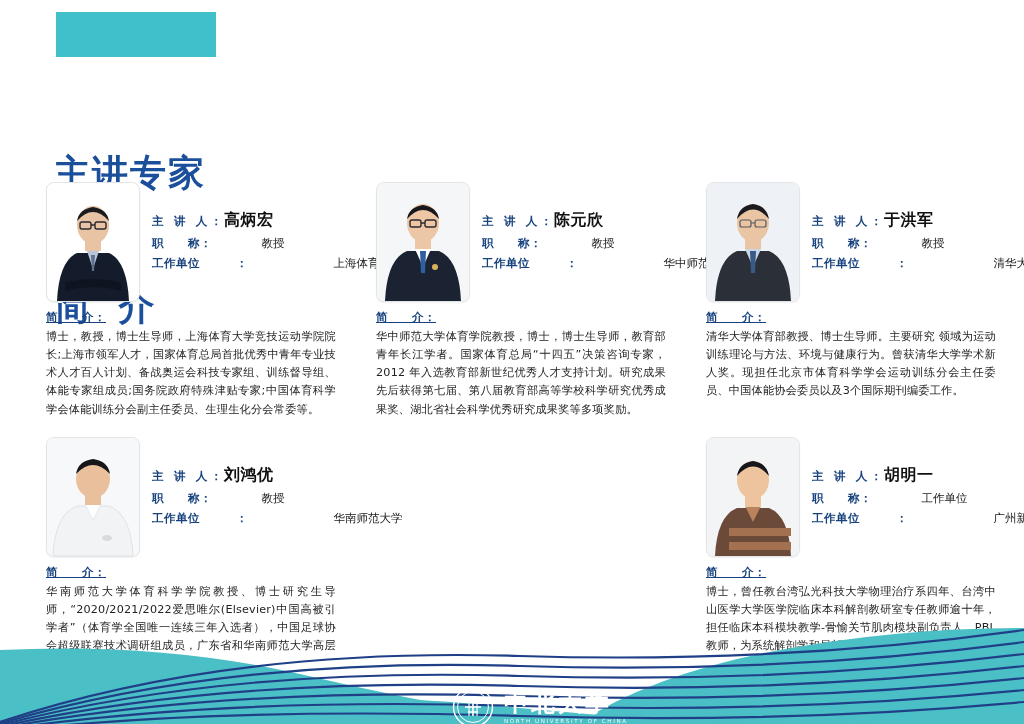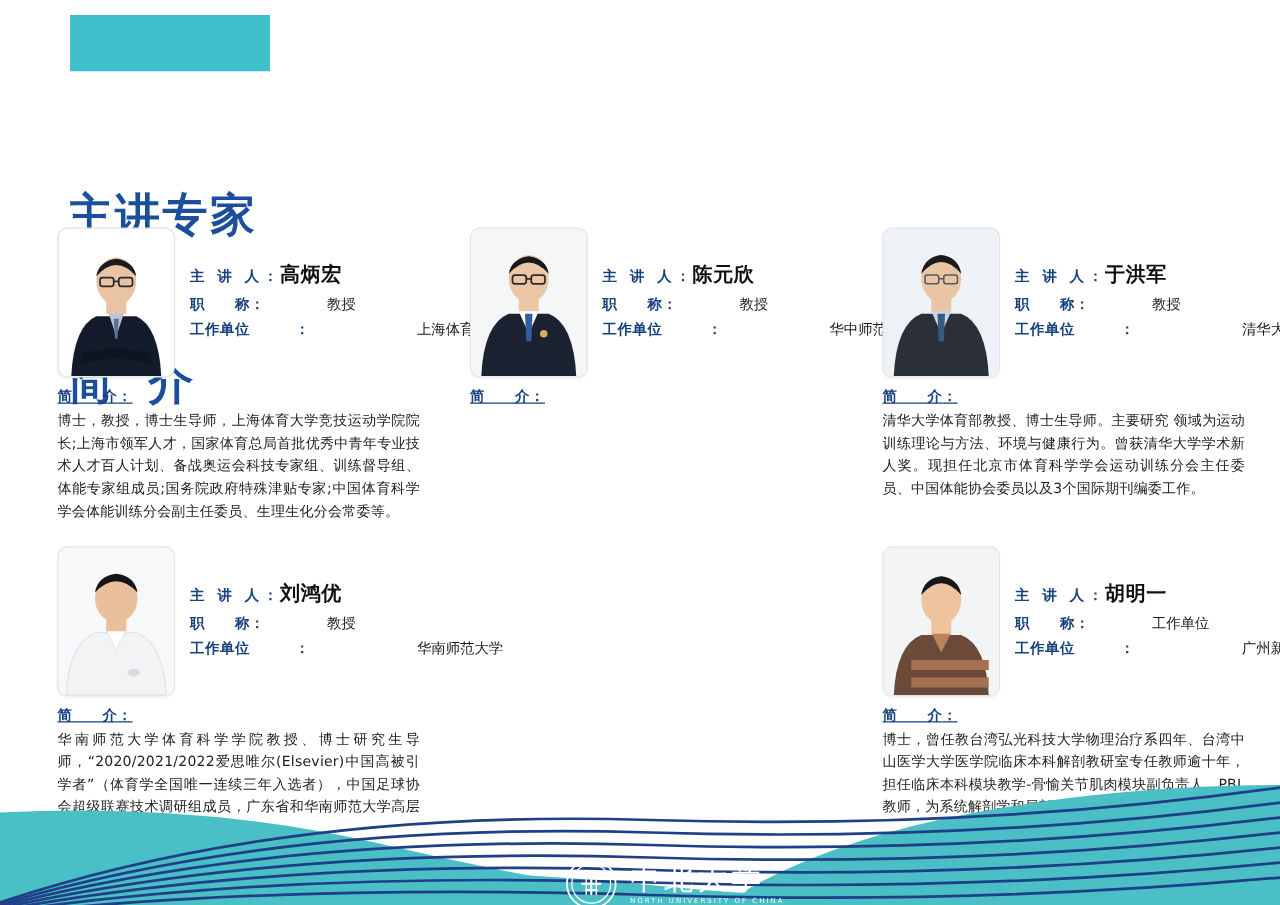--- a/index.html
+++ b/index.html
@@ -166,21 +166,21 @@
     gap: 10px;
   }
   .logo-seal {
     width: 42px;
     height: 42px;
     flex: 0 0 auto;
   }
   .logo-text { color: #ffffff; }
   .logo-cn {
     font-size: 24px;
-    font-weight: normal;
+    font-weight: bold;
     letter-spacing: 3px;
     font-family: "DejaVu Serif", "Liberation Serif", serif;
     line-height: 1.1;
   }
   .logo-en {
     font-size: 5.6px;
     letter-spacing: 1.6px;
     opacity: 0.92;
     margin-top: 2px;
   }
@@ -275,20 +275,21 @@
           <div class="meta-row">
             <span class="meta-label">工作单位</span>
             <span class="meta-colon">：</span>
             <span class="meta-value">华中师范大学</span>
           </div>
         </div>
       </div>
       <div class="bio-title">
         <span>简　　介</span><span>：</span>
       </div>
+      <div class="bio-text">华中师范大学体育学院教授，博士，博士生导师，教育部青年长江学者。国家体育总局“十四五”决策咨询专家，2012 年入选教育部新世纪优秀人才支持计划。研究成果先后获得第七届、第八届教育部高等学校科学研究优秀成果奖、湖北省社会科学优秀研究成果奖等多项奖励。</div>
     </div>
 
     <div class="expert col-2 row-0">
       <div class="expert-head">
         <div class="photo-card">
           <div class="photo-inner">
             <svg class="photo-svg" viewBox="0 0 92 118" preserveAspectRatio="xMidYMid slice">
               <rect x="0" y="0" width="92" height="118" fill="#eef2f6"></rect>
               <path d="M8 118 Q10 76 30 68 L62 68 Q82 76 84 118 Z" fill="#2b2f38"></path>
               <path d="M38 66 L46 84 L54 66 L49 62 L43 62 Z" fill="#c9d6e6"></path>

